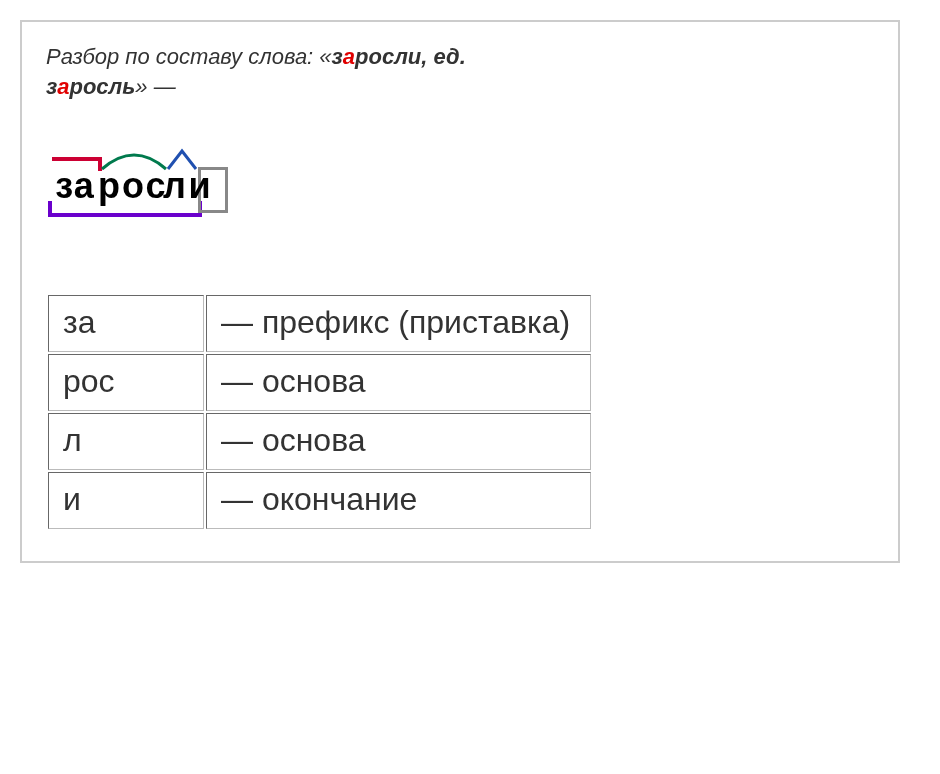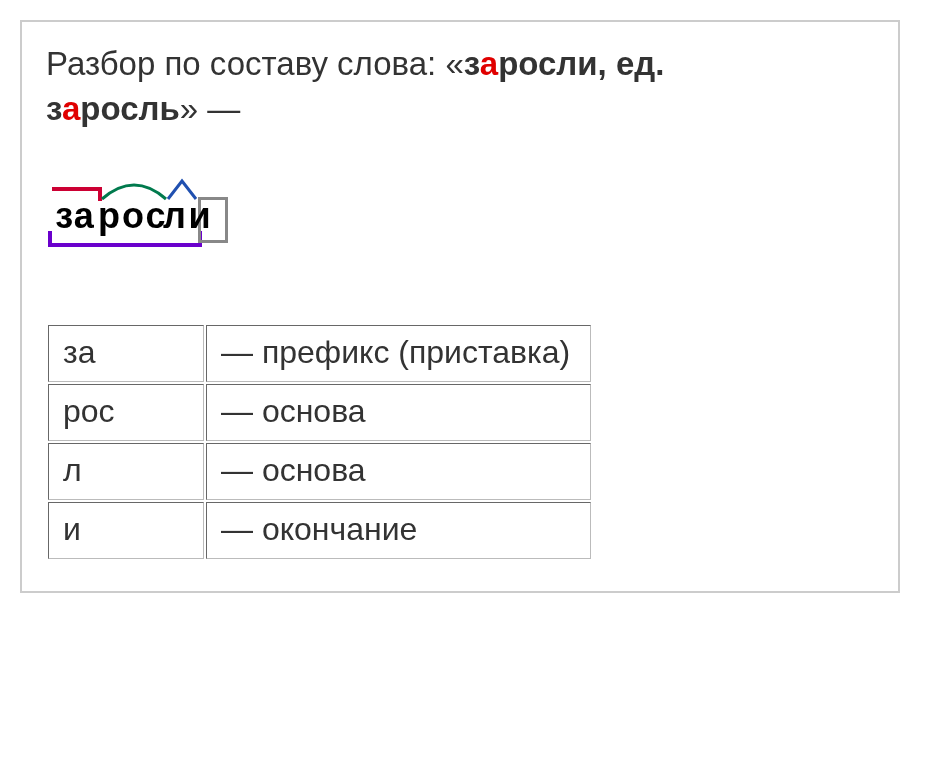--- a/index.html
+++ b/index.html
@@ -12,24 +12,25 @@
     box-sizing: border-box;
   }
   .outer-box {
     border: 2px solid #ccc;
     padding: 20px 24px 30px 24px;
     box-sizing: border-box;
     width: 880px;
     background: #fff;
   }
   .heading {
-    font-size: 33px;
+    font-size: 22px;
     color: #333;
     line-height: 1.35;
     margin-bottom: 40px;
+    font-style: italic;
   }
   .heading .bold { font-weight: bold; }
   .heading .red { color: #e00000; font-weight: bold; }
 
   
   .diagram {
     position: relative;
     width: 200px;
     height: 72px;
     font-size: 36px;

